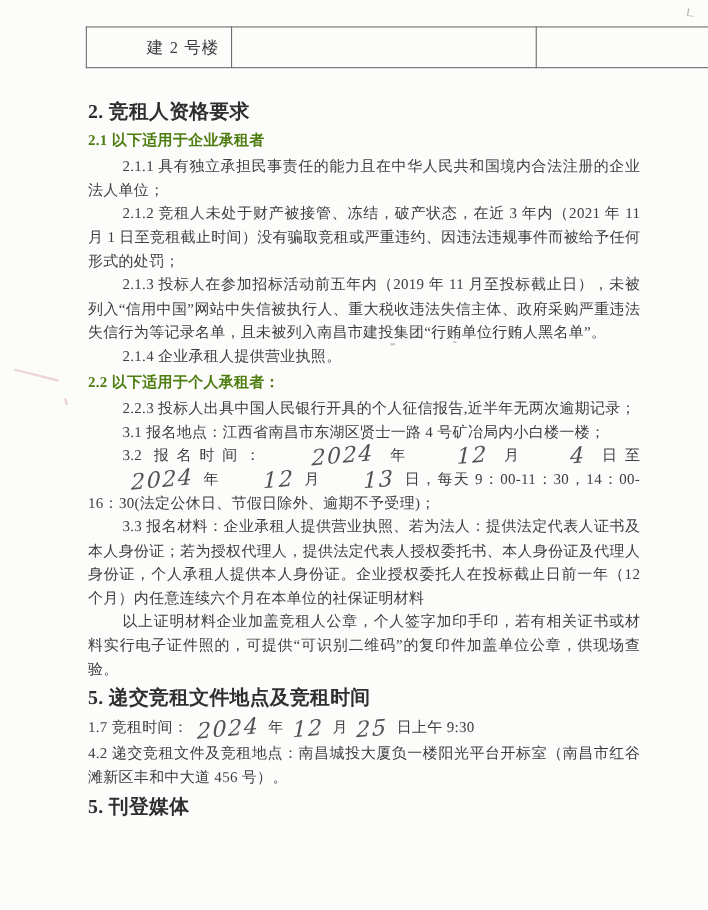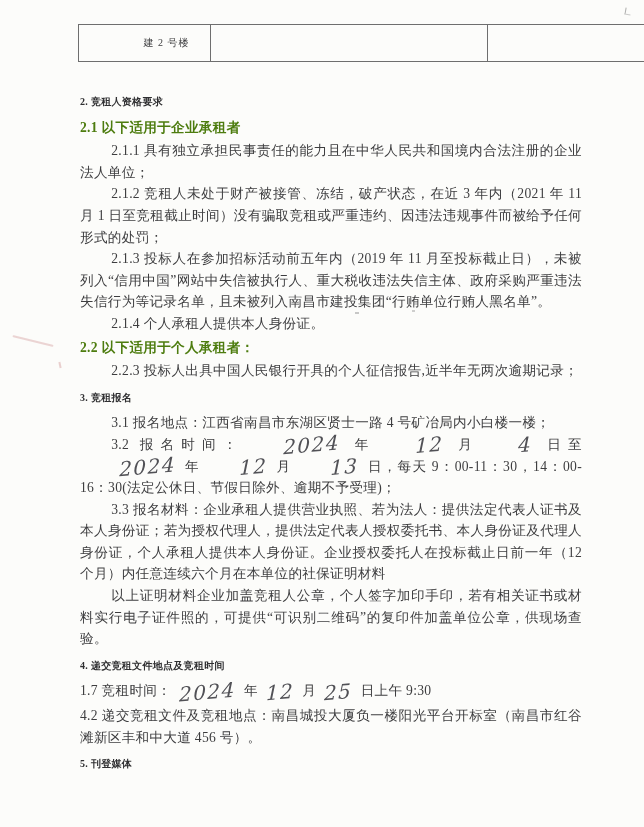--- a/index.html
+++ b/index.html
@@ -9,35 +9,35 @@
     font-family:"Liberation Serif","DejaVu Serif",serif;
   }
   .page{position:absolute;inset:0;background:#fcfcfa;}
   
   .doc-table{
     position:absolute;left:78px;top:24px;width:501px;height:38px;
     border-collapse:collapse;table-layout:fixed;
   }
   .doc-table td{
     border:1px solid #6e6e6e;
-    font-size:10px;color:#3b3b3d;text-align:center;vertical-align:middle;
+    font-size:15px;color:#3b3b3d;text-align:center;vertical-align:middle;
     letter-spacing:1px;
     padding-left:45px;
   }
   .doc-table .c1{width:85px;}
   .doc-table .c2{width:230px;}
   .doc-table .c3{width:186px;}
   
   .content{
     position:absolute;left:80px;top:86px;width:502px;
     font-size:13.6px;line-height:21.6px;color:#3d3d3f;
     text-align:justify;letter-spacing:0.3px;
   }
   .content p{margin:0;}
-  .content p.h1{font-weight:bold;font-size:10px;color:#2f2f31;margin:5px 0 4px;}
+  .content p.h1{font-weight:bold;font-size:18px;color:#2f2f31;margin:5px 0 4px;}
   .content p.h2{font-weight:bold;color:#4d7c0f;margin:2px 0;}
   .content p.pi{text-indent:2.3em;}
   .content p.pf{text-indent:0;margin:3px 0;}
   
   .hw{
     display:inline-block;
     font-family:"DejaVu Serif",serif;font-style:italic;
     font-size:20px;line-height:10px;color:#515156;
     transform:rotate(-5deg) skewX(-6deg);
     vertical-align:-4px;padding:0 8px;letter-spacing:1.5px;
@@ -64,29 +64,28 @@
     </tr>
   </tbody>
     </table>
 
   <div class="content">
       <p class="h1"><span>2. 竞租人资格要求</span></p>
       <p class="h2"><span>2.1 以下适用于企业承租者</span></p>
       <p class="pi"><span>2.1.1 具有独立承担民事责任的能力且在中华人民共和国境内合法注册的企业法人单位；</span></p>
       <p class="pi"><span>2.1.2 竞租人未处于财产被接管、冻结，破产状态，在近 3 年内（2021 年 11 月 1 日至竞租截止时间）没有骗取竞租或严重违约、因违法违规事件而被给予任何形式的处罚；</span></p>
       <p class="pi"><span>2.1.3 投标人在参加招标活动前五年内（2019 年 11 月至投标截止日），未被列入“信用中国”网站中失信被执行人、重大税收违法失信主体、政府采购严重违法失信行为等记录名单，且未被列入南昌市建投集团“行贿单位行贿人黑名单”。</span></p>
-      <p class="pi"><span>2.1.4 个人承租人提供本人身份证。</span></p>
+      <p class="pi"><span>2.1.4 企业承租人提供营业执照。</span></p>
       <p class="h2"><span>2.2 以下适用于个人承租者：</span></p>
       <p class="pi"><span>2.2.3 投标人出具中国人民银行开具的个人征信报告,近半年无两次逾期记录；</span></p>
-      <p class="h1"><span>3. 竞租报名</span></p>
       <p class="pi"><span>3.1 报名地点：江西省南昌市东湖区贤士一路 4 号矿冶局内小白楼一楼；</span></p>
       <p class="pi"><span>3.2 报名时间：</span><span class="hw">2024</span><span>年</span><span class="hw">12</span><span>月</span><span class="hw">4</span><span>日至</span><span class="hw">2024</span><span>年</span><span class="hw">12</span><span>月</span><span class="hw">13</span><span>日，每天 9：00-11：30，14：00-16：30(法定公休日、节假日除外、逾期不予受理)；</span></p>
       <p class="pi"><span>3.3 报名材料：企业承租人提供营业执照、若为法人：提供法定代表人证书及本人身份证；若为授权代理人，提供法定代表人授权委托书、本人身份证及代理人身份证，个人承租人提供本人身份证。企业授权委托人在投标截止日前一年（12 个月）内任意连续六个月在本单位的社保证明材料</span></p>
       <p class="pi"><span>以上证明材料企业加盖竞租人公章，个人签字加印手印，若有相关证书或材料实行电子证件照的，可提供“可识别二维码”的复印件加盖单位公章，供现场查验。</span></p>
-      <p class="h1"><span>4. 递交竞租文件地点及竞租时间</span></p>
+      <p class="h1"><span>5. 递交竞租文件地点及竞租时间</span></p>
       <p class="pf"><span>1.7 竞租时间：</span><span class="hw">2024</span><span>年</span><span class="hw">12</span><span>月</span><span class="hw">25</span><span>日上午 9:30</span></p>
       <p class="pf"><span>4.2 递交竞租文件及竞租地点：南昌城投大厦负一楼阳光平台开标室（南昌市红谷滩新区丰和中大道 456 号）。</span></p>
       <p class="h1"><span>5. 刊登媒体</span></p>
     </div>
 
   <div class="artifact a1"></div>
   <div class="artifact a2"></div>
   <div class="artifact a3"></div>
   <div class="artifact a4"></div>
   <div class="artifact a5"></div>

